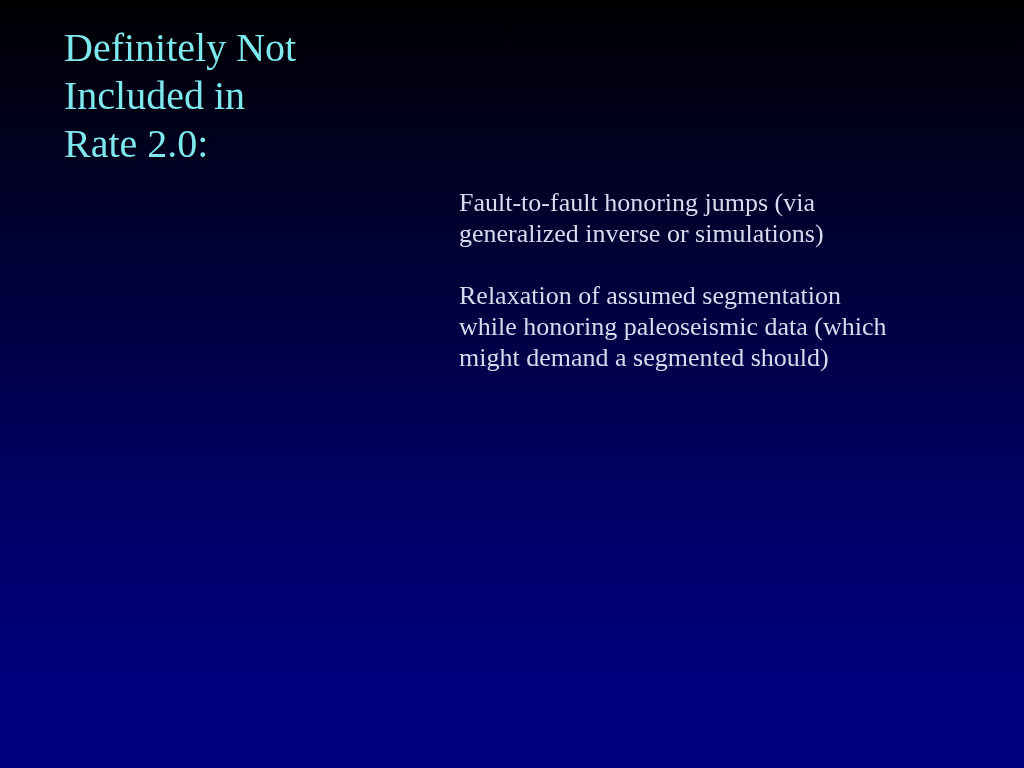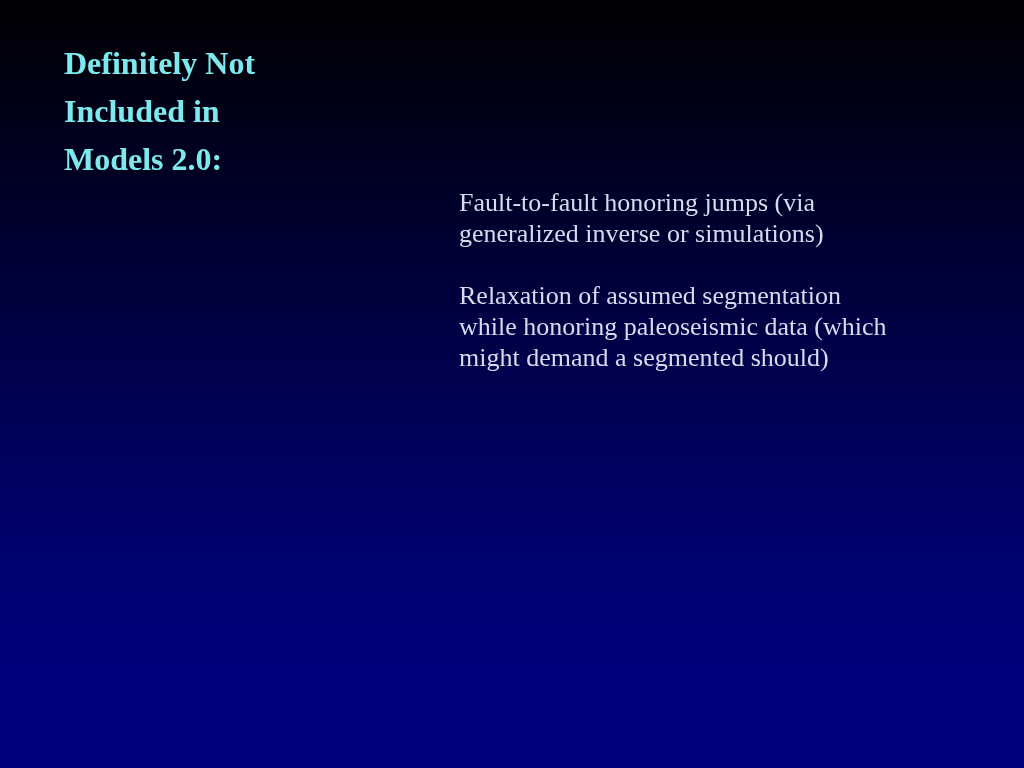--- a/index.html
+++ b/index.html
@@ -19,24 +19,24 @@
       #000048 45%,
       #00005e 60%,
       #000070 74%,
       #00007c 88%,
       #00007d 100%);
     font-family: "Liberation Serif", "DejaVu Serif", serif;
   }
   .title-block {
     position: absolute;
     left: 64px;
-    top: 39px;
-    font-size: 32px;
+    top: 24px;
+    font-size: 40px;
     line-height: 48px;
-    font-weight: bold;
+    font-weight: normal;
     color: #7de9ee;
     text-shadow: 2px 2px 3px rgba(0, 0, 0, 0.55);
     white-space: nowrap;
   }
   .body-block {
     position: absolute;
     left: 459px;
     top: 187px;
     font-size: 26px;
     line-height: 31px;
@@ -65,21 +65,21 @@
   }
 </style>
 </head>
 <body>
 
 <div class="slide">
 
   <div class="title-block">
     <span class="text-line">Definitely Not</span>
     <span class="text-line">Included in</span>
-    <span class="text-line">Models 2.0:</span>
+    <span class="text-line">Rate 2.0:</span>
   </div>
 
   <div class="body-block">
     <p class="body-paragraph">
       <span class="text-line">Fault-to-fault honoring jumps (via</span>
       <span class="text-line">generalized inverse or simulations)</span>
     </p>
     <p class="body-paragraph">
       <span class="text-line">Relaxation of assumed segmentation</span>
       <span class="text-line">while honoring paleoseismic data (which</span>

